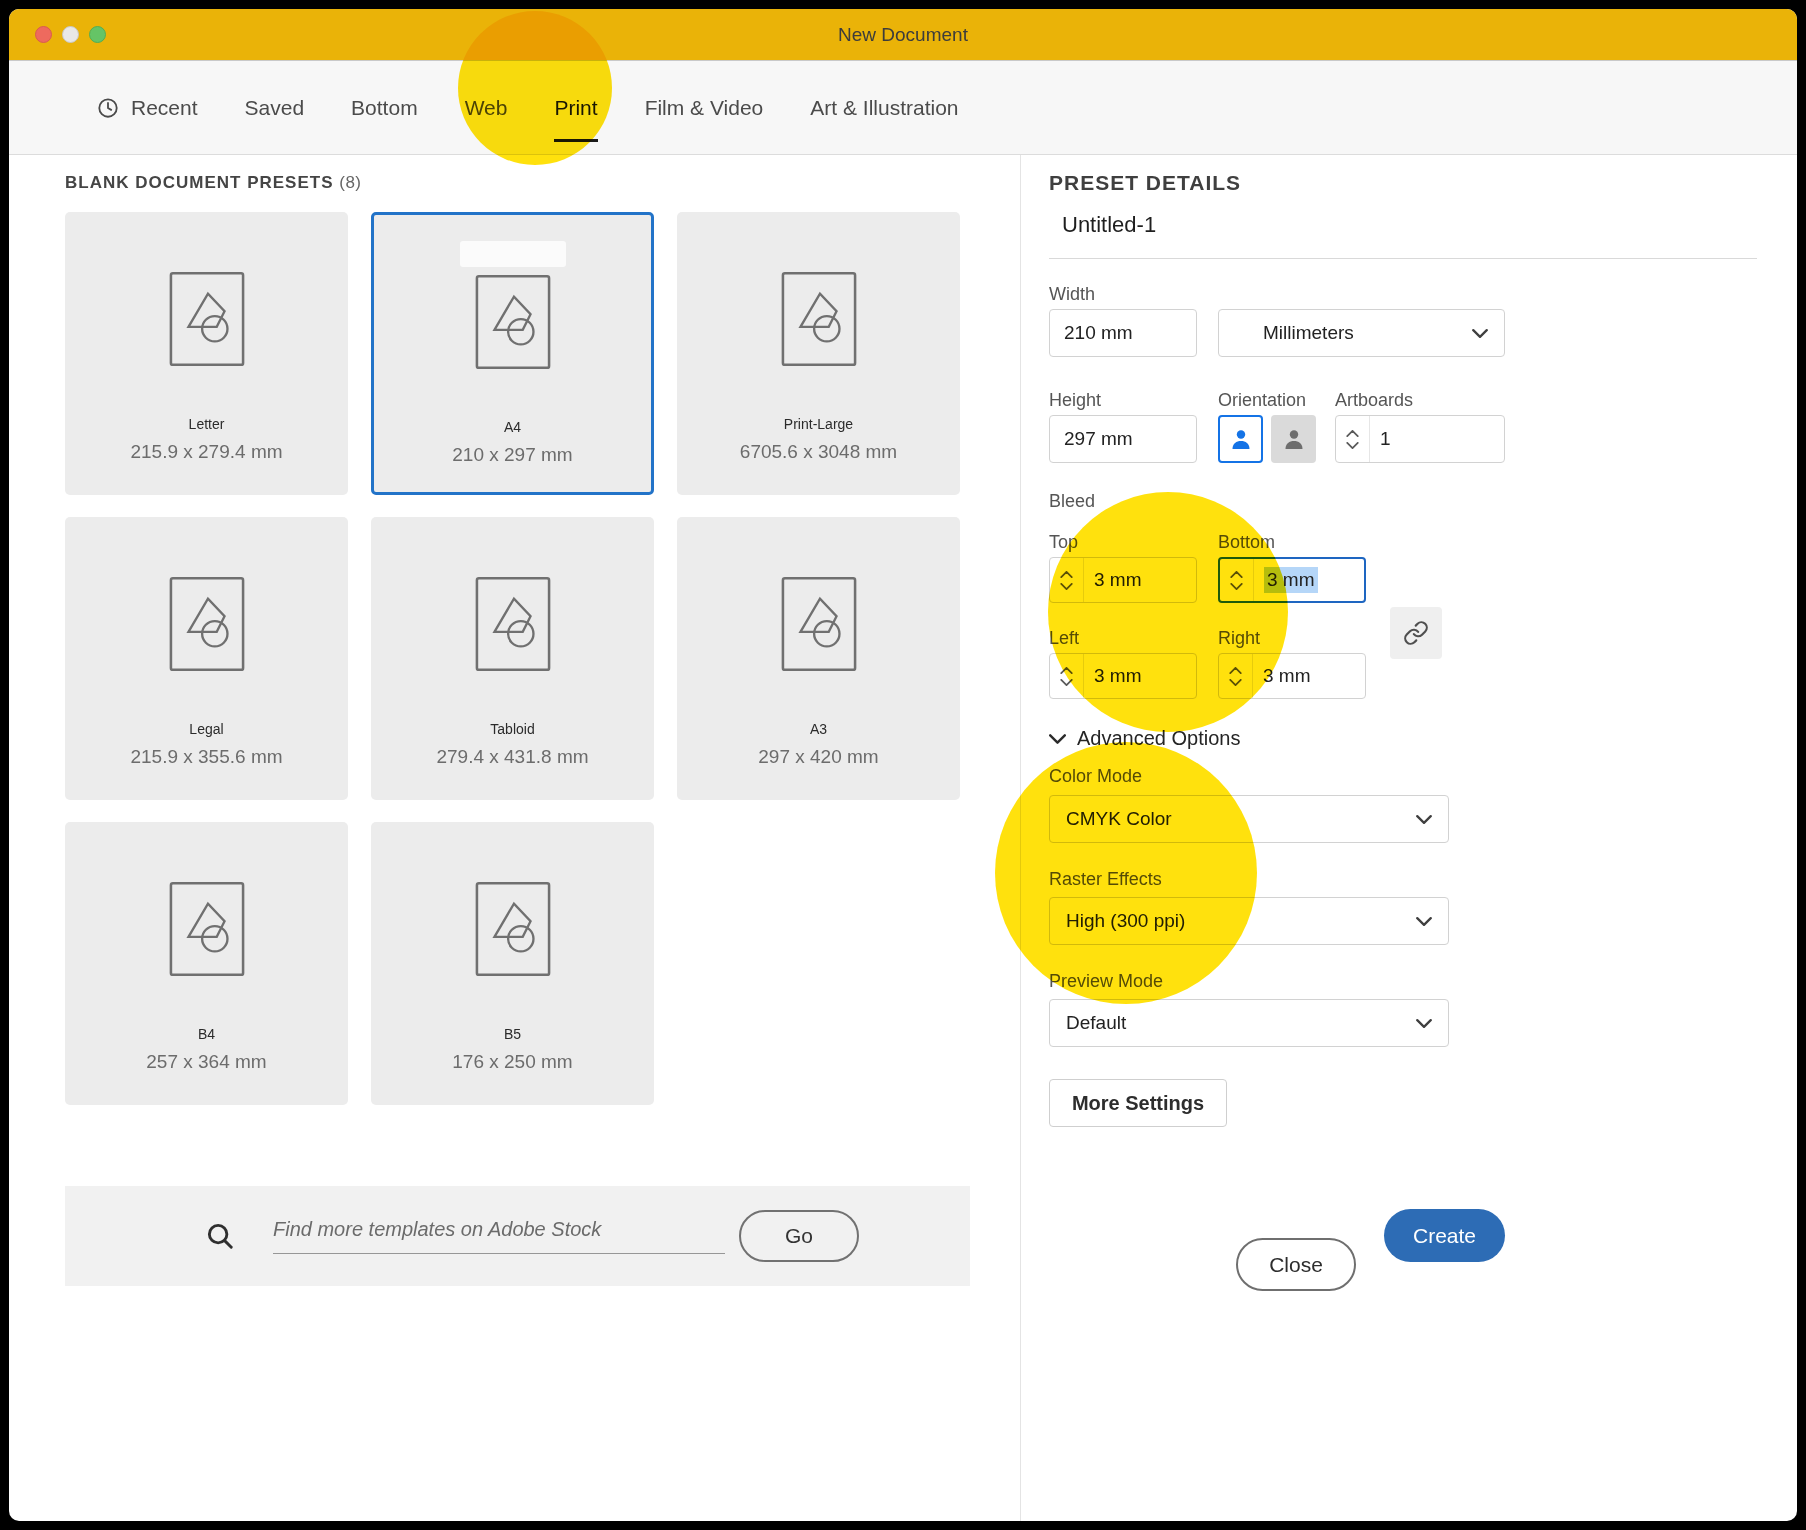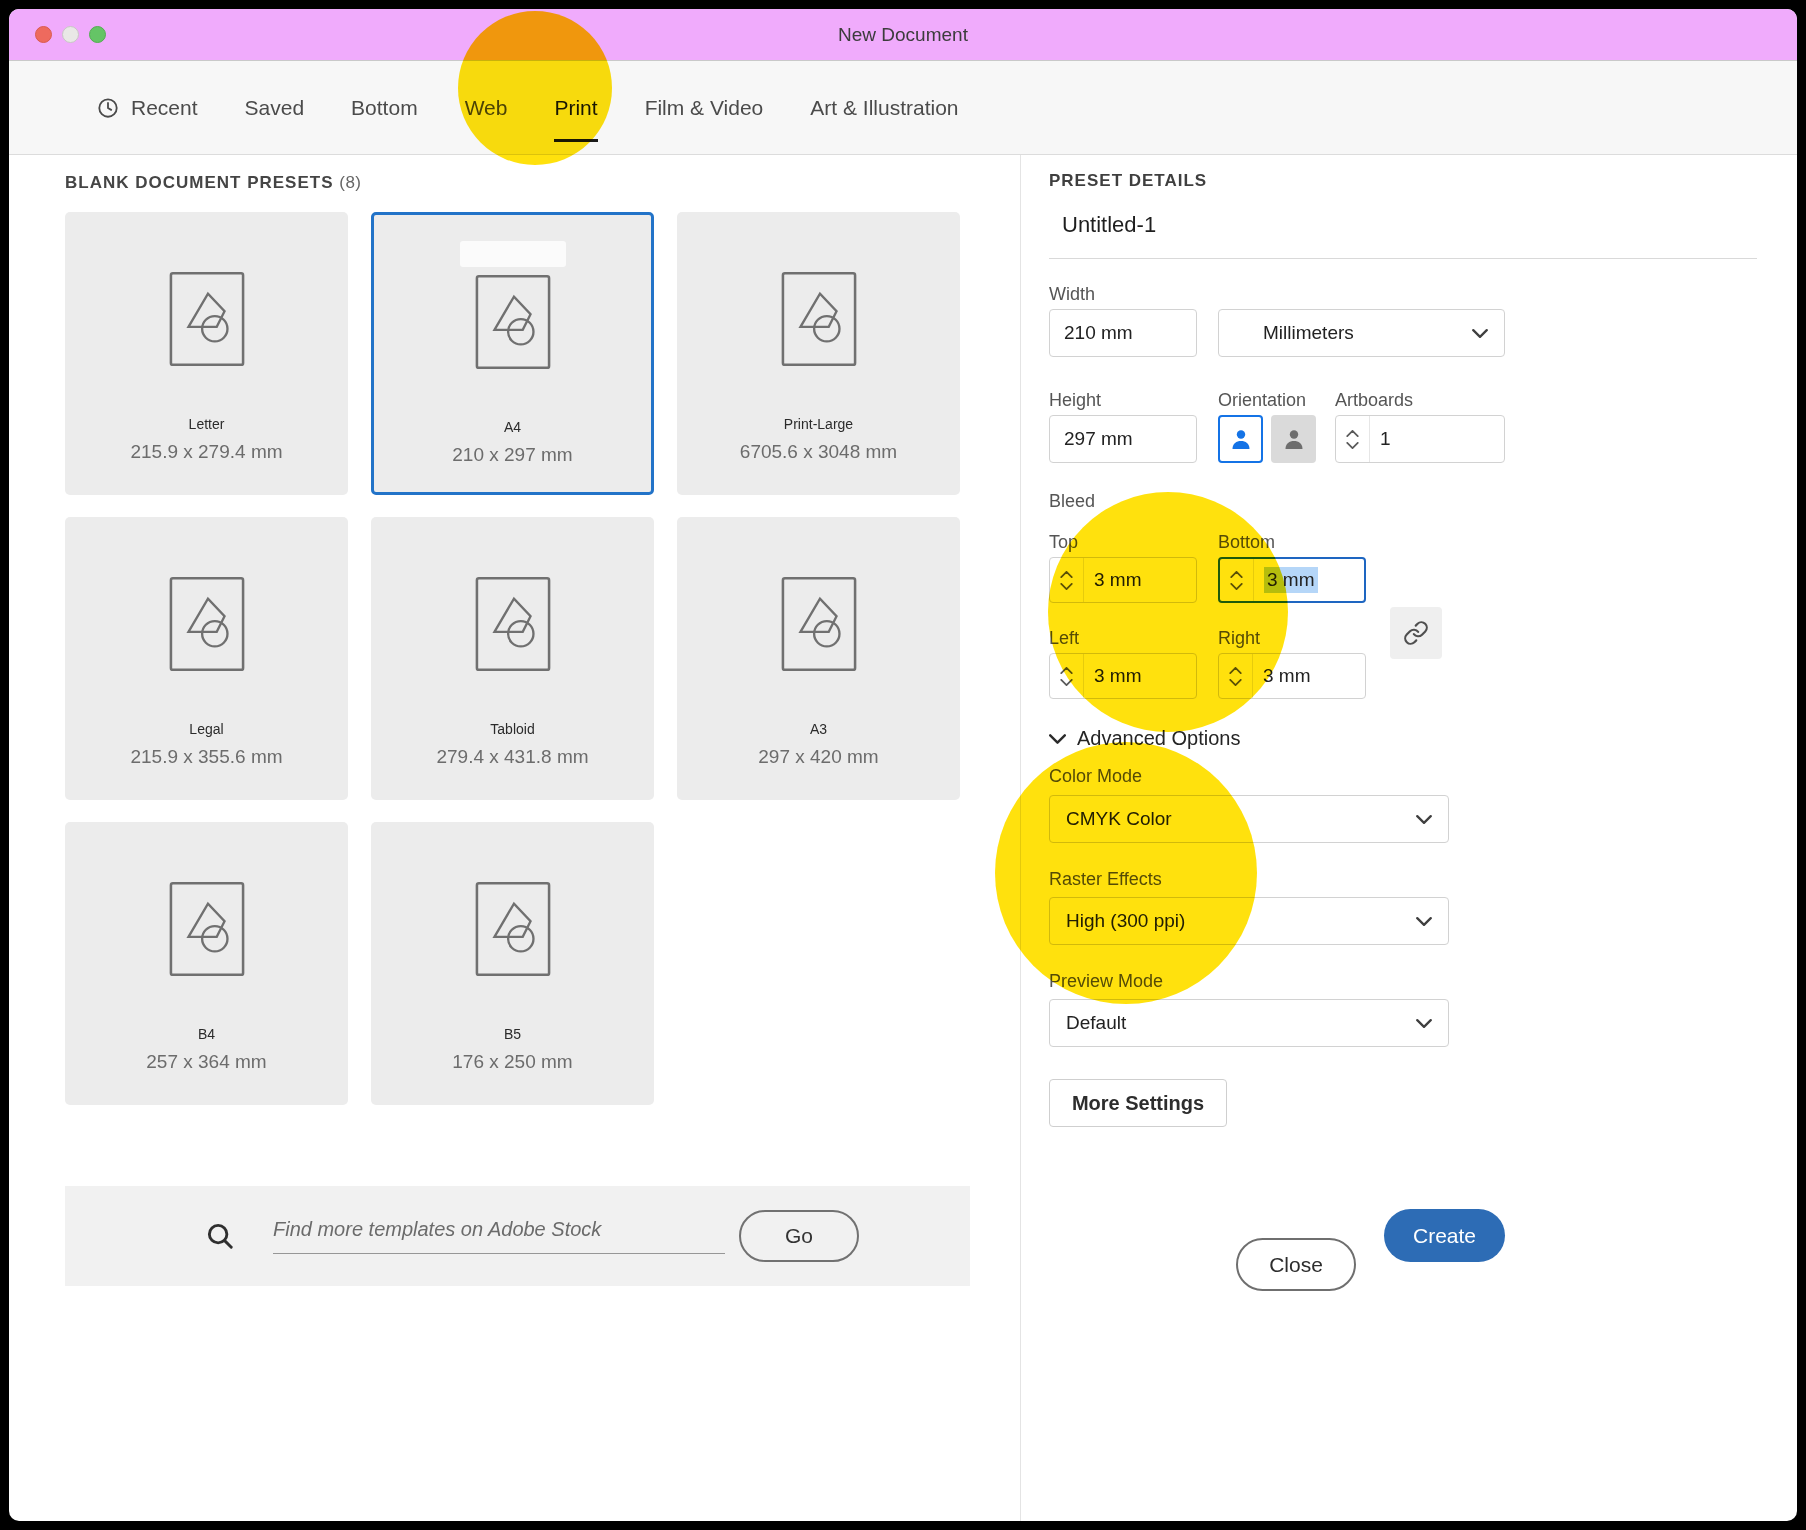--- a/index.html
+++ b/index.html
@@ -11,21 +11,21 @@
     overflow:hidden;
   }
   .window {
     position:absolute; left:9px; top:9px; right:9px; bottom:9px;
     background:#fff; border-radius:10px; overflow:hidden;
   }
 
   
   .titlebar {
     position:absolute; left:0; top:0; right:0; height:52px;
-    background:#f0abfc; border-bottom:1px solid #c9c9c9;
+    background:#eab308; border-bottom:1px solid #c9c9c9;
     display:flex; align-items:center; justify-content:center;
   }
   .title { font-size:19px; color:#3c3c3c; }
   .lights { position:absolute; left:26px; top:17px; display:flex; gap:10px; }
   .light { width:17px; height:17px; border-radius:50%; }
   .light.red   { background:#ee6a5e; border:1px solid #d95b50; }
   .light.mid   { background:#e9e8e6; border:1px solid #c8c7c5; }
   .light.green { background:#65c466; border:1px solid #54ad52; }
 
   
@@ -83,21 +83,21 @@
     font-size:20px; font-style:italic; color:#6b6b6b;
   }
   .go-btn {
     margin-left:14px; width:120px; height:52px; border:2px solid #717171; border-radius:27px;
     background:transparent; display:flex; align-items:center; justify-content:center;
     font-size:21px; color:#333;
   }
 
   
   .p-abs { position:absolute; }
-  .panel-heading { font-size:17px; font-weight:700; letter-spacing:1px; color:#3f3f3f; }
+  .panel-heading { font-size:21px; font-weight:700; letter-spacing:1px; color:#3f3f3f; }
   .doc-name { font-size:22px; color:#1f1f1f; }
   .hr { height:1px; background:#d9d9d9; }
   .flabel { font-size:18px; color:#555; }
 
   .tinput {
     border:1px solid #d2d2d2; border-radius:4px; background:#fff;
     display:flex; align-items:center; padding-left:14px;
     font-size:19px; color:#222;
   }
   .dropdown {

